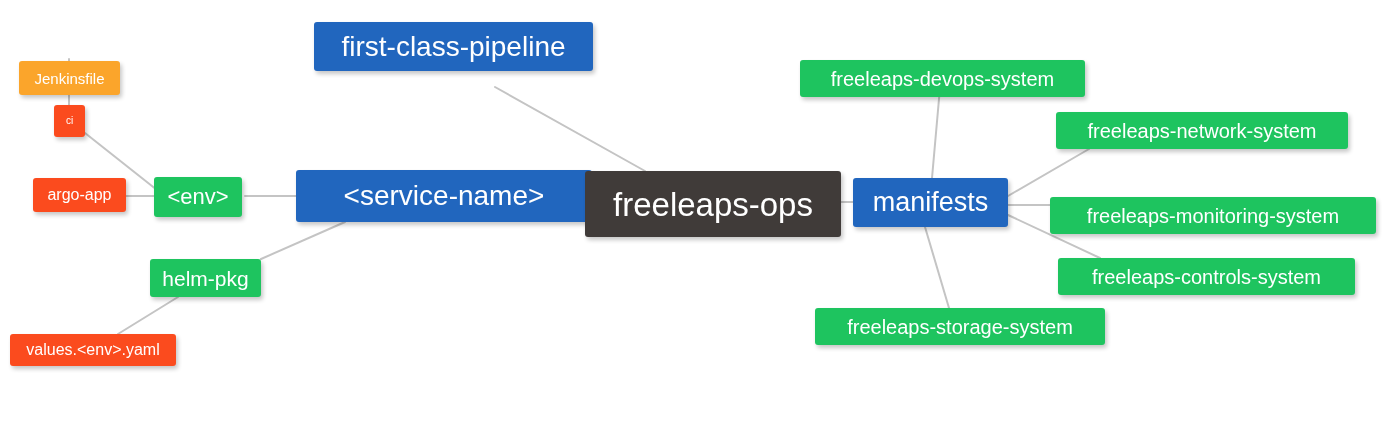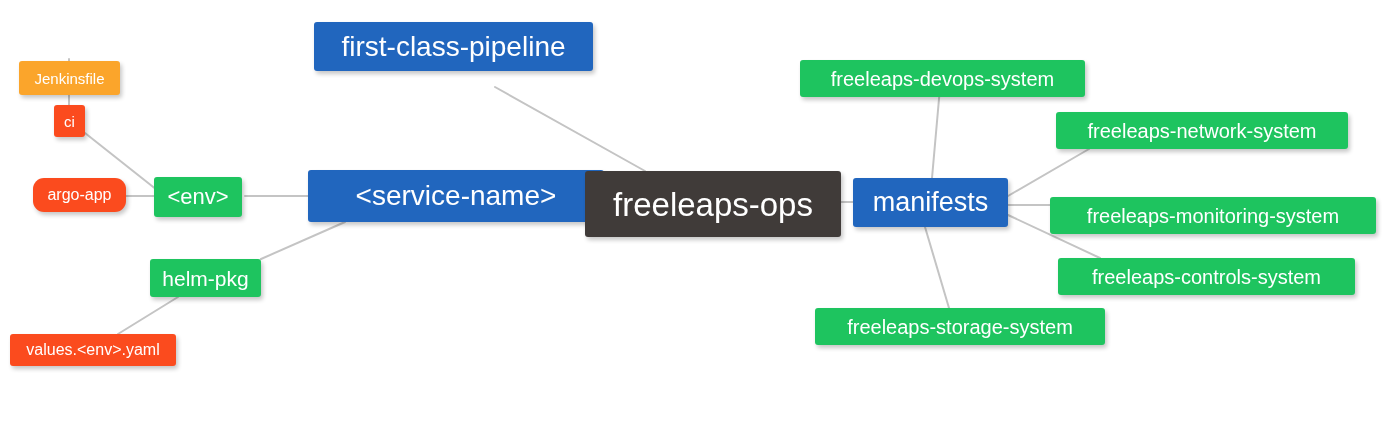--- a/index.html
+++ b/index.html
@@ -63,27 +63,27 @@
       <line x1="570" y1="196" x2="585" y2="196" stroke="#c4c4c4" stroke-width="2" stroke-linecap="round"></line>
       <line x1="841" y1="202" x2="853" y2="202" stroke="#c4c4c4" stroke-width="2" stroke-linecap="round"></line>
       <line x1="932" y1="178" x2="942" y2="65" stroke="#c4c4c4" stroke-width="2" stroke-linecap="round"></line>
       <line x1="1008" y1="196" x2="1089" y2="149" stroke="#c4c4c4" stroke-width="2" stroke-linecap="round"></line>
       <line x1="1008" y1="205" x2="1050" y2="205" stroke="#c4c4c4" stroke-width="2" stroke-linecap="round"></line>
       <line x1="1008" y1="215" x2="1100" y2="258" stroke="#c4c4c4" stroke-width="2" stroke-linecap="round"></line>
       <line x1="925" y1="227" x2="949" y2="308" stroke="#c4c4c4" stroke-width="2" stroke-linecap="round"></line>
     </svg>
   <div id="node-layer">
       <div class="node n-orange" style="left: 19px; top: 25px; width: 101px; height: 34px; font-size: 15px; margin-top: 36px;">Jenkinsfile</div>
-      <div class="node n-red" style="left: 54px; top: 105px; width: 31px; height: 32px; font-size: 15px;">ci</div>
-      <div class="node n-red" style="left: 33px; top: 178px; width: 93px; height: 34px; font-size: 16px; border-radius: 11px;">argo-app</div>
+      <div class="node n-red" style="left: 54px; top: 105px; width: 31px; height: 32px; font-size: 10px;">ci</div>
+      <div class="node n-red" style="left: 33px; top: 178px; width: 93px; height: 34px; font-size: 16px;">argo-app</div>
       <div class="node n-green" style="left: 154px; top: 177px; width: 88px; height: 40px; font-size: 22px;">&lt;env&gt;</div>
       <div class="node n-green" style="left: 150px; top: 259px; width: 111px; height: 38px; font-size: 21px;">helm-pkg</div>
       <div class="node n-red" style="left: 10px; top: 334px; width: 166px; height: 32px; font-size: 16px;">values.&lt;env&gt;.yaml</div>
       <div class="node n-blue" style="left: 314px; top: 22px; width: 279px; height: 49px; font-size: 28px;">first-class-pipeline</div>
-      <div class="node n-blue" style="left: 308px; top: 170px; width: 296px; height: 52px; font-size: 28px;">&lt;service-name&gt;</div>
+      <div class="node n-blue" style="left: 296px; top: 170px; width: 296px; height: 52px; font-size: 28px;">&lt;service-name&gt;</div>
       <div class="node n-root" style="left: 585px; top: 171px; width: 256px; height: 66px; font-size: 33px; text-align: right;">freeleaps-ops</div>
       <div class="node n-blue" style="left: 853px; top: 178px; width: 155px; height: 49px; font-size: 27px;">manifests</div>
       <div class="node n-green" style="left: 800px; top: 28px; width: 285px; height: 37px; font-size: 20px; margin-top: 32px;">freeleaps-devops-system</div>
       <div class="node n-green" style="left: 1056px; top: 112px; width: 292px; height: 37px; font-size: 20px;">freeleaps-network-system</div>
       <div class="node n-green" style="left: 1050px; top: 197px; width: 326px; height: 37px; font-size: 20px;">freeleaps-monitoring-system</div>
       <div class="node n-green" style="left: 1058px; top: 258px; width: 297px; height: 37px; font-size: 20px;">freeleaps-controls-system</div>
       <div class="node n-green" style="left: 815px; top: 308px; width: 290px; height: 37px; font-size: 20px;">freeleaps-storage-system</div>
     </div>
 </div>
 

